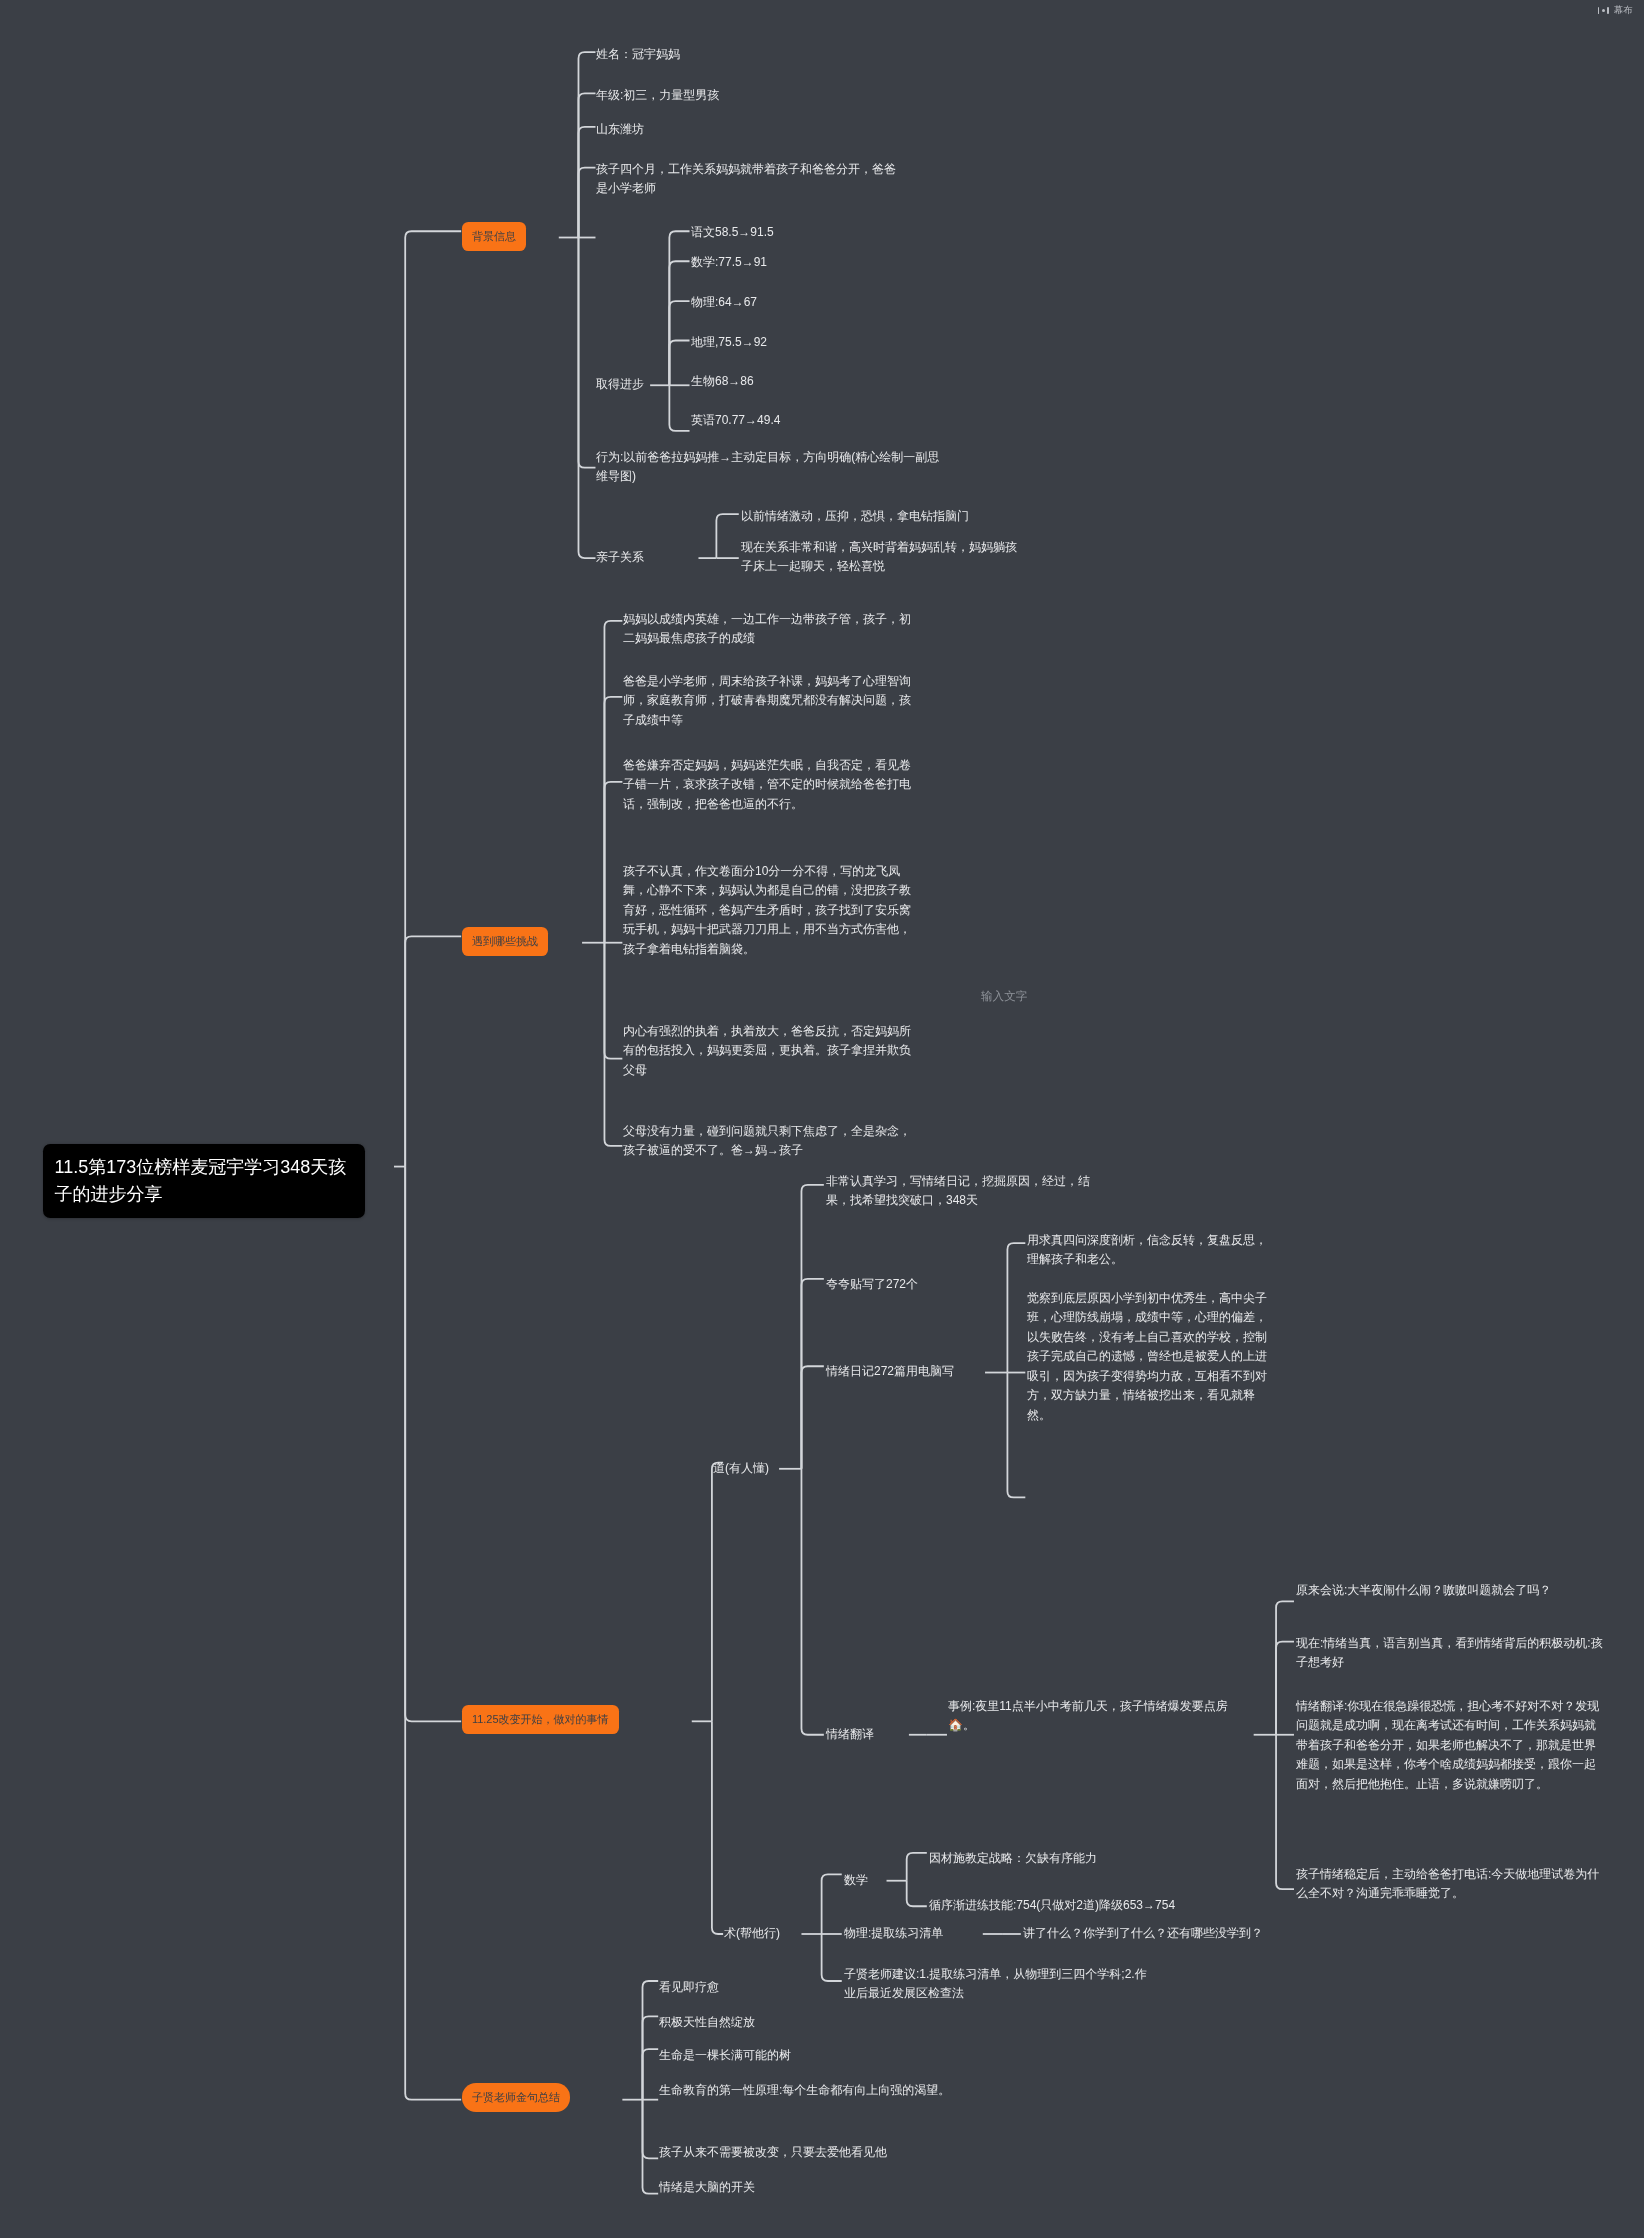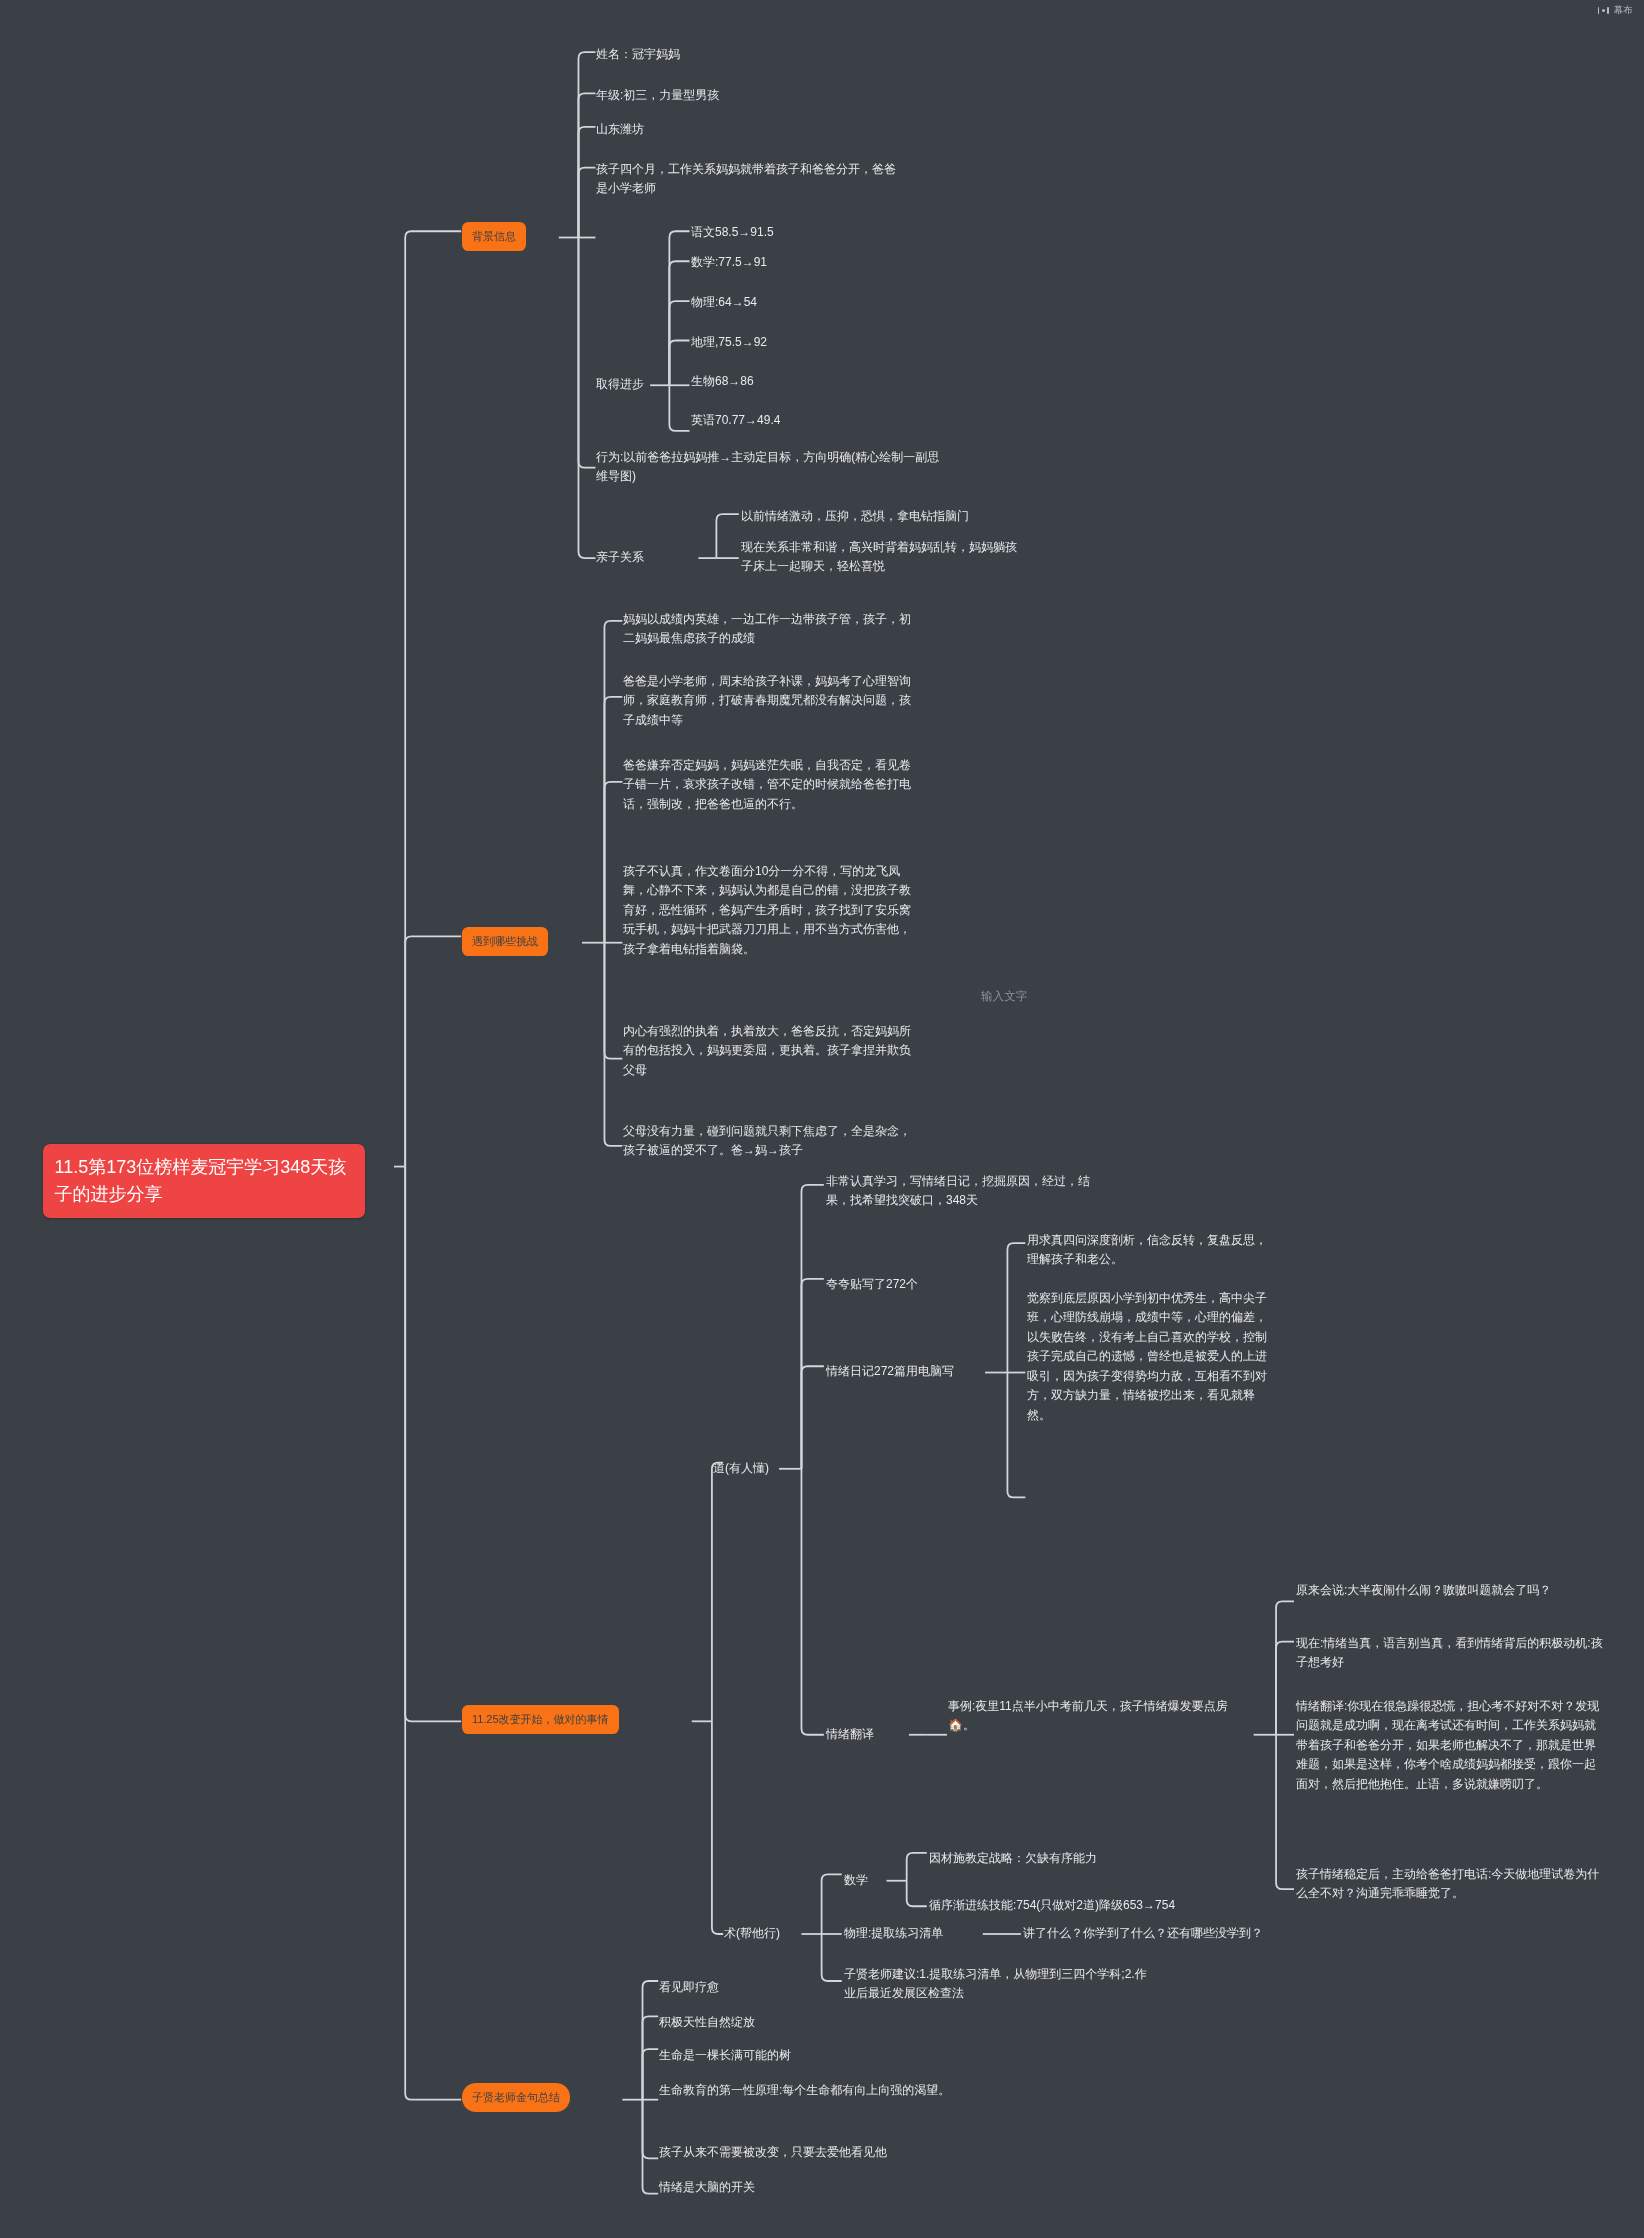--- a/index.html
+++ b/index.html
@@ -32,21 +32,21 @@
 
   .node{
     position:absolute;
     box-sizing:border-box;
     line-height:1.62;
     white-space:pre-wrap;
     word-break:break-all;
   }
   
   .root{
-    background:#ef4444;color:#ffffff;
+    background:#000000;color:#ffffff;
     border-radius:7.2px;
     padding:9.9px 11.6px;
     font-size:18px;
     line-height:1.5;
     box-shadow:0 0.9px 2.7px rgba(0,0,0,.25);
   }
   
   .pill{
     background:#f97316;color:#3c3f45;
     border-radius:6.3px;
@@ -162,21 +162,21 @@
 
   <div class="node txt" style="left:596px;top:45px;width:287px;">姓名：冠宇妈妈</div>
   <div class="node txt" style="left:596px;top:86px;width:287px;">年级:初三，力量型男孩</div>
   <div class="node txt" style="left:596px;top:120px;width:287px;">山东潍坊</div>
   <div class="node txt" style="left:596px;top:160px;width:309px;">孩子四个月，工作关系妈妈就带着孩子和爸爸分开，爸爸是小学老师</div>
 
   <div class="node txt" style="left:596px;top:375px;">取得进步</div>
 
   <div class="node txt nowrap" style="left:691px;top:223px;">语文58.5→91.5</div>
   <div class="node txt nowrap" style="left:691px;top:253px;">数学:77.5→91</div>
-  <div class="node txt nowrap" style="left:691px;top:293px;">物理:64→54</div>
+  <div class="node txt nowrap" style="left:691px;top:293px;">物理:64→67</div>
   <div class="node txt nowrap" style="left:691px;top:333px;">地理,75.5→92</div>
   <div class="node txt nowrap" style="left:691px;top:372px;">生物68→86</div>
   <div class="node txt nowrap" style="left:691px;top:411px;">英语70.77→49.4</div>
 
   <div class="node txt" style="left:596px;top:448px;width:354px;">行为:以前爸爸拉妈妈推→主动定目标，方向明确(精心绘制一副思维导图)</div>
 
   <div class="node txt" style="left:596px;top:548px;">亲子关系</div>
   <div class="node txt" style="left:741px;top:507px;width:287px;">以前情绪激动，压抑，恐惧，拿电钻指脑门</div>
   <div class="node txt" style="left:741px;top:538px;width:287px;">现在关系非常和谐，高兴时背着妈妈乱转，妈妈躺孩子床上一起聊天，轻松喜悦</div>
 

